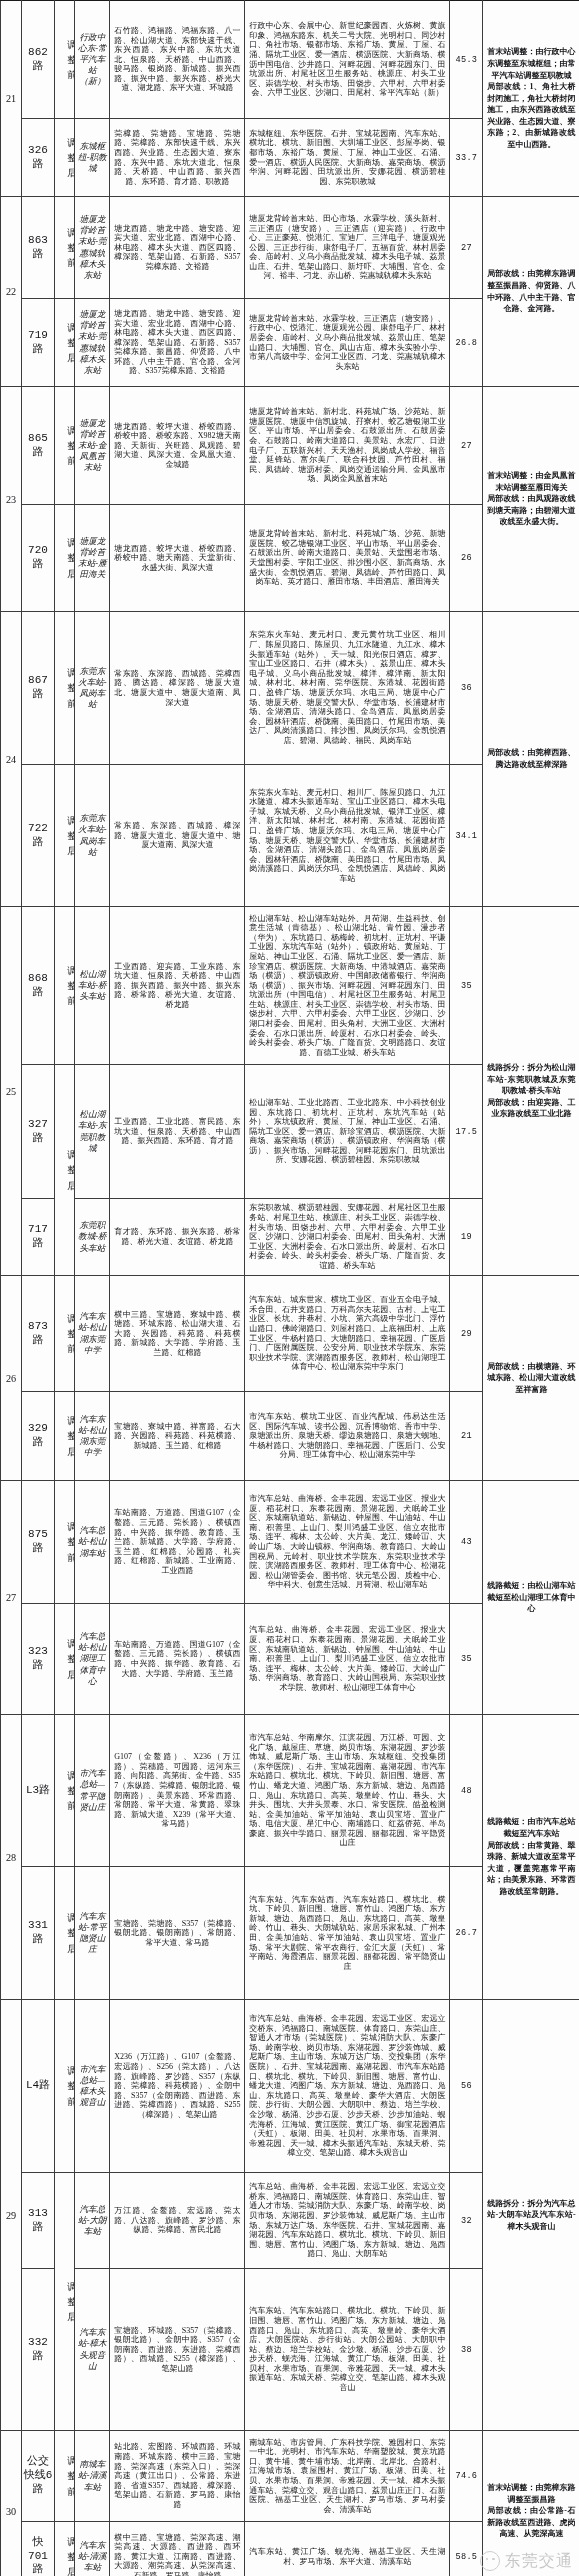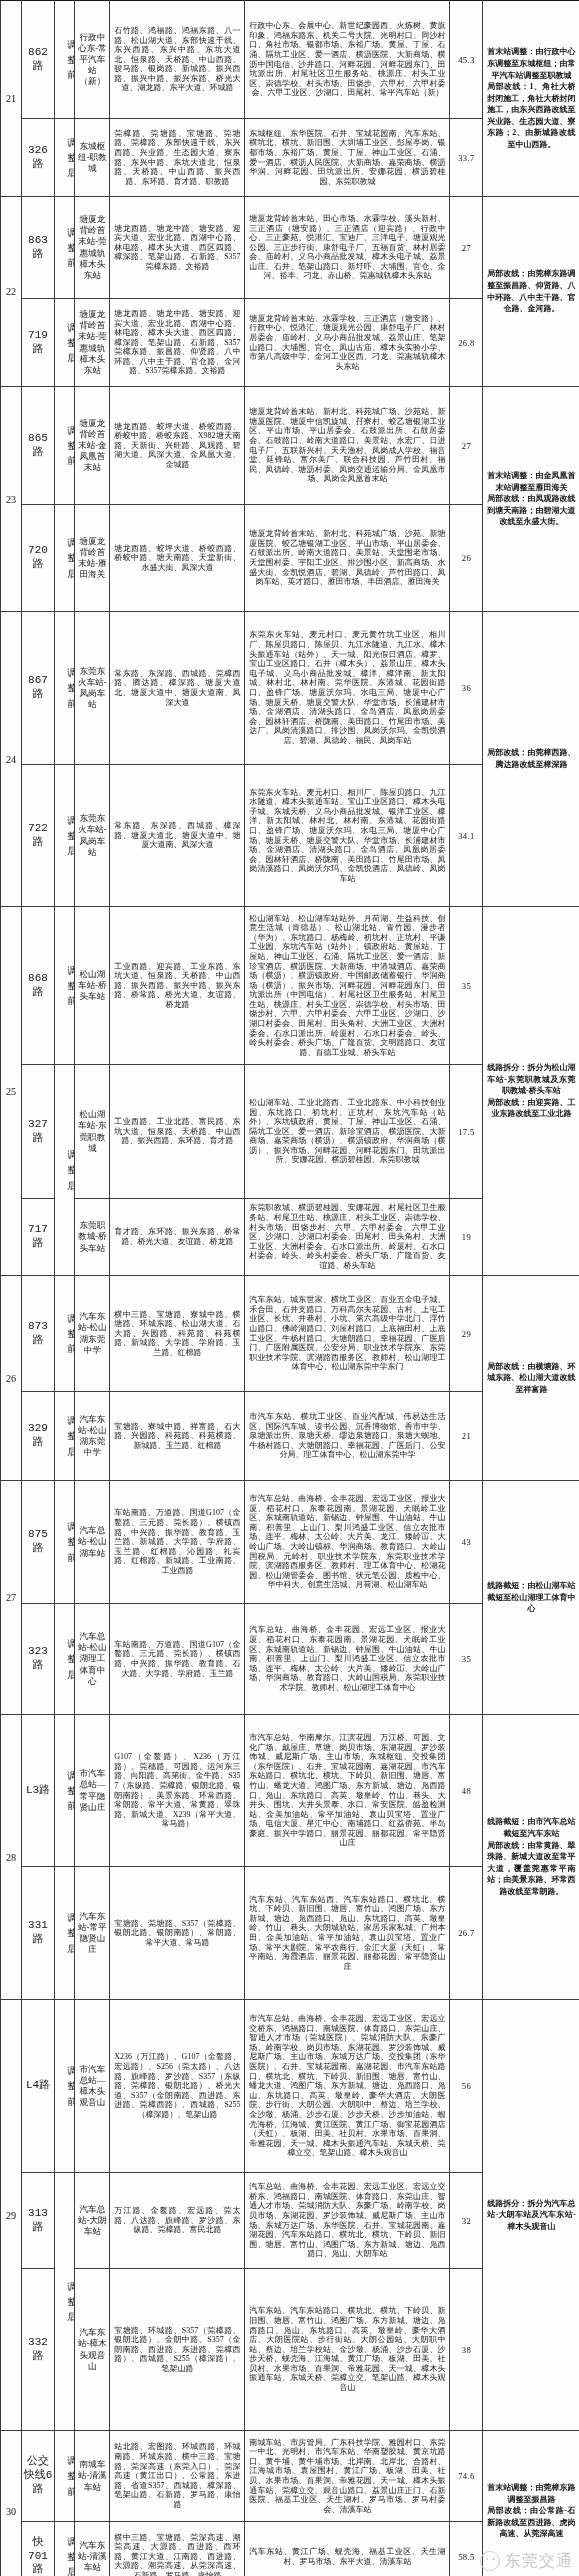--- a/index.html
+++ b/index.html
@@ -4,23 +4,23 @@
 <style>
   html,body{margin:0;padding:0;background:#ffffff;}
   body{width:580px;height:2576px;position:relative;font-family:"Liberation Serif","DejaVu Serif",serif;color:#141418;}
   table{border-collapse:collapse;table-layout:fixed;width:580px;border:1.6px solid #1a1a1a;background:#fdfdfd;}
   td{border:0.5px solid #3c3c3c;vertical-align:middle;text-align:center;overflow:hidden;padding:1.1px 1.6px;box-sizing:border-box;}
   tr.group-first td{border-top:1.6px solid #1a1a1a;}
   td.gno{font-size:10.2px;padding:0;}
   td.route{font-size:11px;line-height:1.25;padding:0 1.1px;font-family:Liberation Mono, monospace;}
   td.phase{padding:12px;}
   td.phase .vstack{display:inline-block;width:10.2px;word-break:break-all;font-size:9.7px;line-height:1.55;}
-  td.term{font-size:8.6px;line-height:1.3;padding:1.1px 0.5px;word-break:break-all;}
+  td.term{font-size:8.6px;line-height:1.3;padding:1.1px 0.5px;word-break:break-all;font-style:italic;}
   td.long{font-size:8px;line-height:1.2;text-align:justify;text-align-last:center;padding:2.1px 3.8px;word-break:break-all;}
-  td.km{font-size:8.6px;letter-spacing:0.3px;}
+  td.km{font-size:8.6px;letter-spacing:0.3px;font-family:Liberation Mono, monospace;}
   td.note{white-space:pre-wrap;font-size:8px;line-height:1.45;font-weight:bold;}
   .watermark{position:absolute;right:7px;bottom:4.3px;display:flex;align-items:center;gap:4.3px;color:#bdbdbd;opacity:.85;}
   .watermark .wm-text{font-size:16px;letter-spacing:1.1px;font-family:"Liberation Sans","DejaVu Sans",sans-serif;}
   .wm-circle{width:18px;height:18px;border:1.6px solid #c4c4c4;border-radius:50%;position:relative;}
   .wm-circle:before{content:"";position:absolute;left:4.3px;top:5.4px;width:2.7px;height:2.7px;border-radius:50%;background:#c4c4c4;}
   .wm-circle:after{content:"";position:absolute;right:4.3px;top:5.4px;width:2.7px;height:2.7px;border-radius:50%;background:#c4c4c4;}
 </style>
 </head>
 <body>
 
@@ -189,21 +189,21 @@
         <td class="term">汽车东站-常平隐贤山庄</td>
         <td class="long">宝塘路、莞塘路、S357（莞樟路、银朗北路、银朗南路）、常朗路、常平大道、常马路</td>
         <td class="long">汽车东站、汽车东站西、汽车东站路口、横坑北、横坑、下岭贝、新旧围、塘唇、富竹山、鸿图广场、东方新城、塘边、凫西路口、凫山、东坑路口、高英、墩皇岭、竹山、巷头、大朗城轨站、家居乐家私城、广州本田、金美加油站、常平加油站、袁山贝宝塔、置业广场、常平大剧院、常平农商行、金汇大厦（天虹）、常平南站、海霞酒店、丽景花园、丽都花园、常平隐贤山庄</td>
         <td class="km">26.7</td>
       </tr>
       <tr class="group-first" style="height: 173px;">
         <td class="gno" rowspan="3">29</td>
         <td class="route">L4路</td>
         <td class="phase"><span class="vstack">调整前</span></td>
         <td class="term">市汽车总站—樟木头观音山</td>
-        <td class="long">X236（万江路）、G107（金鳌路、宏远路）、S256（莞太路）、八达路、旗峰路、罗沙路、S357（东纵路、莞樟路、银朗北路）、桥光大道、S357（金朗南路、西进路、东进路、莞樟西路）、西城路、S255（樟深路）、笔架山路</td>
+        <td class="long">X236（万江路）、G107（金鳌路、宏远路）、S256（莞太路）、八达路、旗峰路、罗沙路、S357（东纵路、莞樟路、科苑横路）、金朗中路、S357（金朗南路、西进路、东进路、莞樟西路）、西城路、S255（樟深路）、笔架山路</td>
         <td class="long">市汽车总站、曲海桥、金丰花园、宏远工业区、宏远立交桥东、鸿福路口、南城医院、体育路口、东莞山庄、智通人才市场（莞城医院）、莞城消防大队、东豪广场、岭南学校、岗贝市场、东湖花园、罗沙装饰城、威尼斯广场、主山市场、东城万达广场、交投集团（东华医院）、石井、宝城花园南、嘉湖花园、市汽车东站路口、横坑北、横坑、下岭贝、新旧围、塘唇、富竹山、蟠龙大道、鸿图广场、东方新城、塘边、凫西路口、凫山、东坑路口、高英、墩皇岭、豪华大酒店、大朗医院、步行街、大朗公园、大朗职中、蔡边、培兰学校、金沙墩、杨涌、沙步石厦、沙步天桥、沙步加油站、蚬壳海桥、江海城、黄江医院、黄江广场、御宝花园酒店（天虹）、板湖、田美、社贝村、水果市场、百果洞、帝雅花园、天一城、樟木头振通汽车站、东城天桥、莞樟立交、笔架山路、樟木头观音山</td>
         <td class="km">56</td>
         <td class="note long" rowspan="3">线路拆分：拆分为汽车总站-大朗车站及汽车东站-樟木头观音山</td>
       </tr>
       <tr style="height: 96px;">
         <td class="route">313路</td>
         <td class="phase" rowspan="2"><span class="vstack">调整后</span></td>
         <td class="term">汽车总站-大朗车站</td>
         <td class="long">万江路、金鳌路、宏远路、莞太路、八达路、旗峰路、罗沙路、东纵路、莞樟路、富民北路</td>
         <td class="long">汽车总站、曲海桥、金丰花园、宏远工业区、宏远立交桥东、鸿福路口、南城医院、体育路口、东莞山庄、智通人才市场、莞城消防大队、东豪广场、岭南学校、岗贝市场、东湖花园、罗沙装饰城、威尼斯广场、主山市场、东城万达广场、东华医院、石井、宝城花园南、嘉湖花园、汽车东站路口、横坑北、横坑、下岭贝、新旧围、塘唇、富竹山、鸿图广场、东方新城、塘边、凫西路口、凫山、大朗车站</td>

